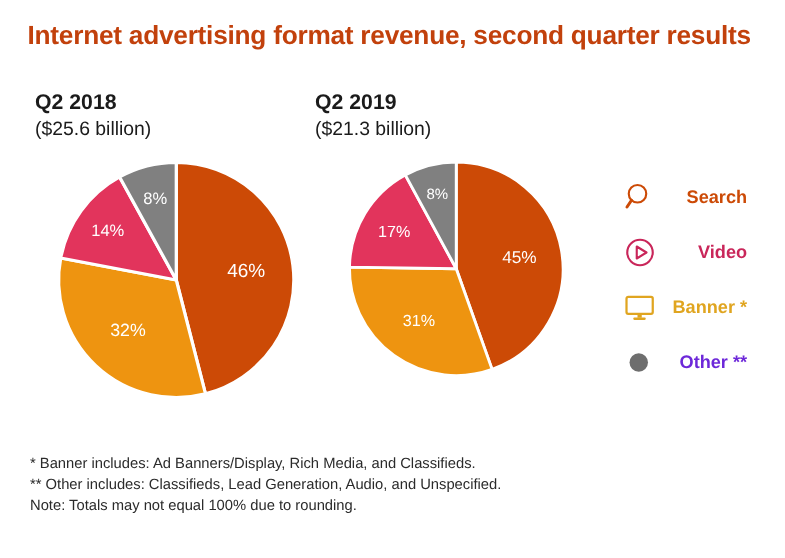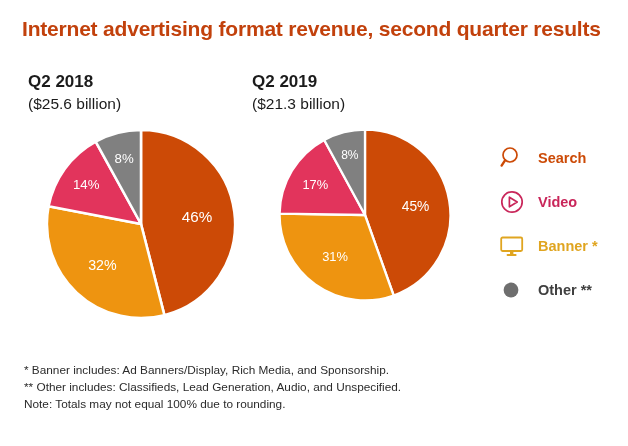--- a/index.html
+++ b/index.html
@@ -74,20 +74,21 @@
   
   #legend {
     position: absolute;
     left: 497px;
     top: 136px;
   }
   .legend-row {
     display: flex;
     align-items: center;
     height: 44px;
+    justify-content: space-between;
   }
   .legend-icon {
     width: 30px;
     height: 30px;
     display: flex;
     align-items: center;
     justify-content: center;
     flex: 0 0 30px;
   }
   .legend-label {
@@ -200,25 +201,25 @@
       </span>
       <span class="legend-label" style="color:#E0A520">Banner *</span>
     </div>
 
     <div class="legend-row">
       <span class="legend-icon">
         <svg width="26" height="26" viewBox="0 0 26 26">
           <circle cx="12" cy="13" r="7.4" fill="#6E6E6E"></circle>
         </svg>
       </span>
-      <span class="legend-label" style="color:#404040">Other **</span>
+      <span class="legend-label" style="color:#6d28d9">Other **</span>
     </div>
 
   </div>
 
   <div id="footnotes">
-    <div class="footnote">* Banner includes: Ad Banners/Display, Rich Media, and Sponsorship.</div>
+    <div class="footnote">* Banner includes: Ad Banners/Display, Rich Media, and Classifieds.</div>
     <div class="footnote">** Other includes: Classifieds, Lead Generation, Audio, and Unspecified.</div>
     <div class="footnote">Note: Totals may not equal 100% due to rounding.</div>
   </div>
 
 
 </div>
 
 </body></html>

